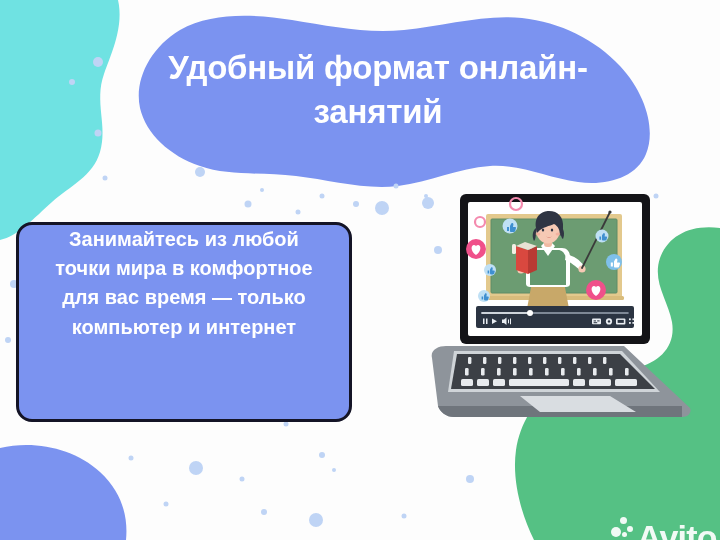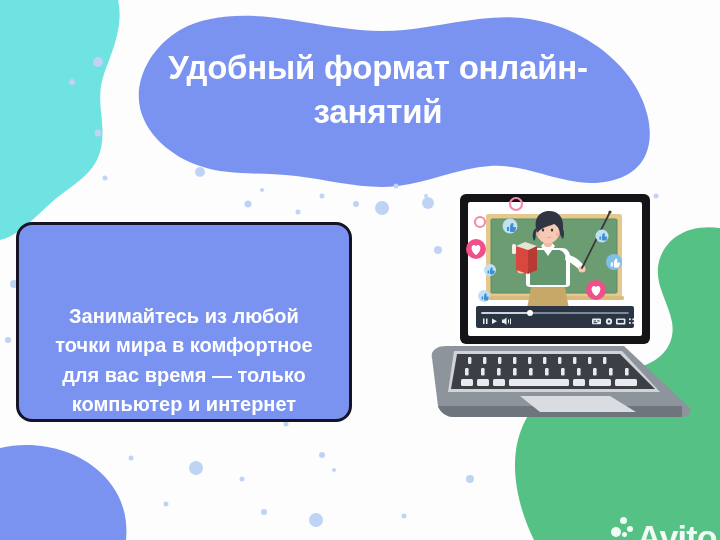--- a/index.html
+++ b/index.html
@@ -45,21 +45,21 @@
     position: absolute;
     left: 16px;
     top: 222px;
     width: 336px;
     height: 200px;
     box-sizing: border-box;
     background: #7b93f0;
     border: 3px solid #141426;
     border-radius: 16px;
     display: flex;
-    align-items: flex-end;
+    align-items: flex-start;
     justify-content: center;
   }
   .body-text {
     color: #ffffff;
     font-size: 20px;
     font-weight: bold;
     line-height: 1.46;
     text-align: center;
     padding: 0 16px;
     white-space: pre-line;

